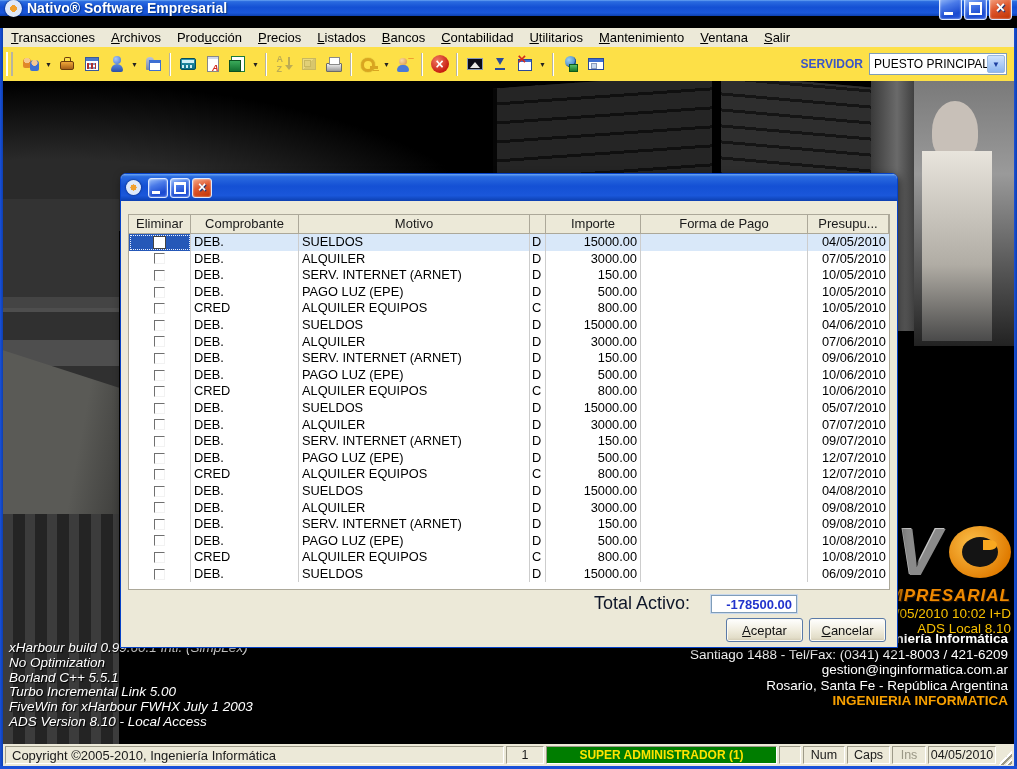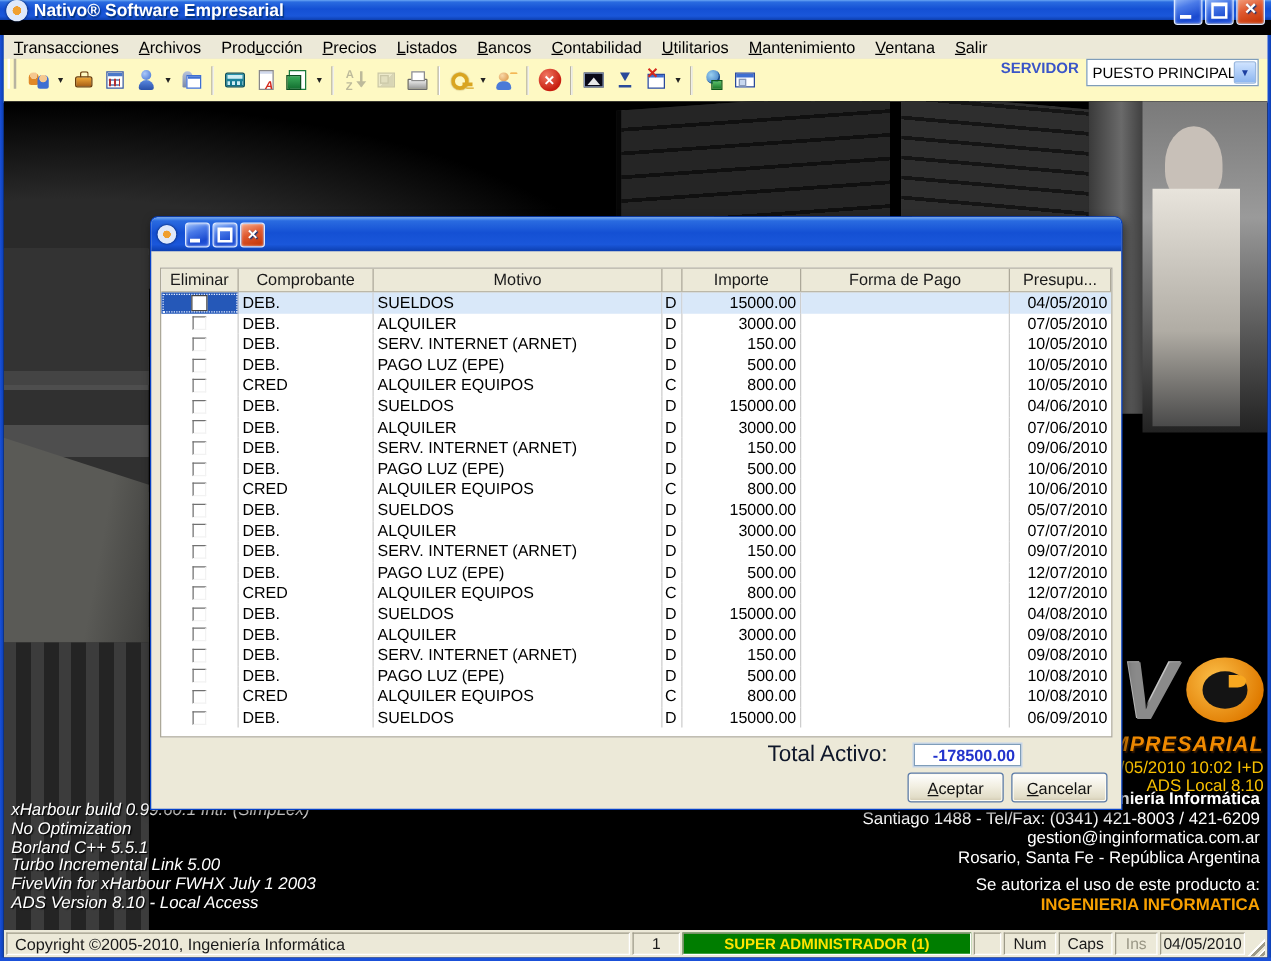--- a/index.html
+++ b/index.html
@@ -17,21 +17,21 @@
   .winbtn.close{background:linear-gradient(160deg,#f5a888 0%,#e05a30 45%,#c03000 100%);}
   .wb-min::after{content:"";position:absolute;left:4px;bottom:4px;width:9px;height:3px;background:#fff;}
   .wb-max::after{content:"";position:absolute;left:4px;top:4px;width:9px;height:8px;border:2px solid #fff;border-top-width:3px;}
   .wb-close::after{content:"\00d7";position:absolute;left:0;right:0;top:-1px;text-align:center;color:#fff;font-size:16px;font-weight:bold;line-height:21px;}
   .dlg .winbtn{width:18px;height:18px;}
   .dlg .wb-min::after{left:3px;bottom:3px;width:8px;}
   .dlg .wb-max::after{left:3px;top:3px;width:8px;height:7px;}
   .dlg .wb-close::after{font-size:14px;line-height:18px;}
   .menubar{position:absolute;left:0;top:28px;right:0;height:19px;background:#ece9d8;display:flex;align-items:center;padding:0 3px;border-bottom:1px solid #e0dcc8;}
   .menu-item{padding:1px 8px 2px 8px;cursor:default;color:#000;}
-  .toolbar{position:absolute;left:0;top:47px;right:0;height:34px;background:#fef9c3;display:flex;padding:0 6px;border-bottom:1px solid #c8c4b0;}
+  .toolbar{position:absolute;left:0;top:47px;right:0;height:34px;background:#fde047;display:flex;align-items:center;padding:0 6px;border-bottom:1px solid #c8c4b0;}
   .tgrip{width:3px;height:24px;border-left:2px solid #fff;border-right:2px solid #b8b4a0;margin-right:5px;}
   .tbtn{width:25px;height:25px;display:flex;align-items:center;justify-content:center;border-radius:2px;flex:0 0 auto;}
   .tdrop{width:11px;height:25px;display:flex;align-items:center;justify-content:center;font-size:7px;color:#222;flex:0 0 auto;}
   .tsep{width:1px;height:23px;background:#b8b4a0;border-right:1px solid #fff;margin:0 4px;flex:0 0 auto;}
   .tspring{flex:1;}
   .server-label{color:#3a55c8;font-size:12px;font-weight:bold;margin-right:6px;}
   .combo{width:132px;height:20px;background:#fff;border:1px solid #7f9db9;display:flex;align-items:center;font-size:12px;padding-left:4px;position:relative;margin-right:4px;}
   .combo-btn{position:absolute;right:1px;top:1px;bottom:1px;width:16px;background:linear-gradient(#cfe3ff,#8db6f0);border:1px solid #9ab8e0;border-radius:2px;display:flex;align-items:center;justify-content:center;font-size:8px;color:#1c3fa0;}
   
   .ic{width:18px;height:18px;position:relative;display:flex;align-items:center;justify-content:center;}
@@ -131,21 +131,21 @@
   .c-dc{width:16px;padding:0 2px;}
   .c-imp{width:95px;justify-content:flex-end;}
   .c-fp{width:167px;}
   .c-pre{width:81px;justify-content:flex-end;border-right:none;}
   .cb{width:11px;height:11px;box-sizing:border-box;border:1px solid;border-color:#707070 #f2f2f2 #f2f2f2 #707070;background:transparent;}
   .trow.sel .cell{background:#d9e8f9;}
   .trow.sel .c-el{background:#2558b8;outline:1px dotted #e8f0ff;outline-offset:-2px;}
   .trow.sel .cb{width:13px;height:13px;background:#fff;border:1px solid #444;}
   .total-row{position:absolute;left:0;right:0;top:419px;display:flex;align-items:center;justify-content:flex-end;}
   .total-label{font-size:18px;color:#0f172a;margin-right:21px;}
-  .total-field{width:86px;height:18px;background:#fff;border:1px solid #7f9db9;box-shadow:0 0 0 1px #c8d8ec;color:#2233cc;font-weight:bold;font-size:13px;text-align:right;line-height:18px;padding-right:4px;box-sizing:border-box;margin-right:80px;}
+  .total-field{width:86px;height:18px;background:#fff;border:1px solid #7f9db9;box-shadow:0 0 0 1px #c8d8ec;color:#2233cc;font-weight:bold;font-size:13px;text-align:right;line-height:18px;padding-right:4px;box-sizing:border-box;margin-right:100px;}
   .btn-row{position:absolute;right:11px;top:444px;display:flex;gap:6px;}
   .btn{width:75px;height:22px;display:flex;align-items:center;justify-content:center;font-size:13px;color:#111;
     background:linear-gradient(180deg,#fff,#f2efe2 45%,#e2ddc8 85%,#d0c8b0);border:1px solid #5a7aa8;border-radius:3px;box-shadow:inset 0 0 0 1px #fdfbf2;}
   
   .statusbar{position:absolute;left:3px;right:3px;top:744px;height:22px;background:#ece9d8;display:flex;align-items:center;gap:2px;padding:1px 2px;box-sizing:border-box;z-index:6;}
   .panel{height:18px;box-sizing:border-box;border:1px solid;border-color:#9d9a88 #fff #fff #9d9a88;display:flex;align-items:center;justify-content:center;font-size:12.5px;color:#1a1a1a;white-space:nowrap;overflow:hidden;}
   .p-copy{flex:1;justify-content:flex-start;padding-left:6px;font-size:13px;}
   .p-1{width:38px;}
   .p-user{width:231px;background:#007d00;color:#ffe400;font-weight:bold;font-size:12px;}
   .p-sp{width:22px;}
@@ -298,21 +298,20 @@
       <div>Turbo Incremental Link 5.00</div>
       <div>FiveWin for xHarbour FWHX July 1 2003</div>
       <div>ADS Version 8.10 - Local Access</div>
     </div>
 
   <div class="address">
     <div class="company">Ingeniería Informática</div>
     <div>Santiago 1488 - Tel/Fax: (0341) 421-8003 / 421-6209</div>
     <div>gestion@inginformatica.com.ar</div>
     <div>Rosario, Santa Fe - República Argentina</div>
-    <div class="auth">Se autoriza el uso de este producto a:</div>
     <div class="auth-co">INGENIERIA INFORMATICA</div>
   </div>
 
   <div class="dlg">
     <div class="dlg-title">
       <div class="app-icon"></div>
       <div class="winbtn wb-min"></div>
       <div class="winbtn wb-max"></div>
       <div class="winbtn close wb-close"></div>
     </div>

